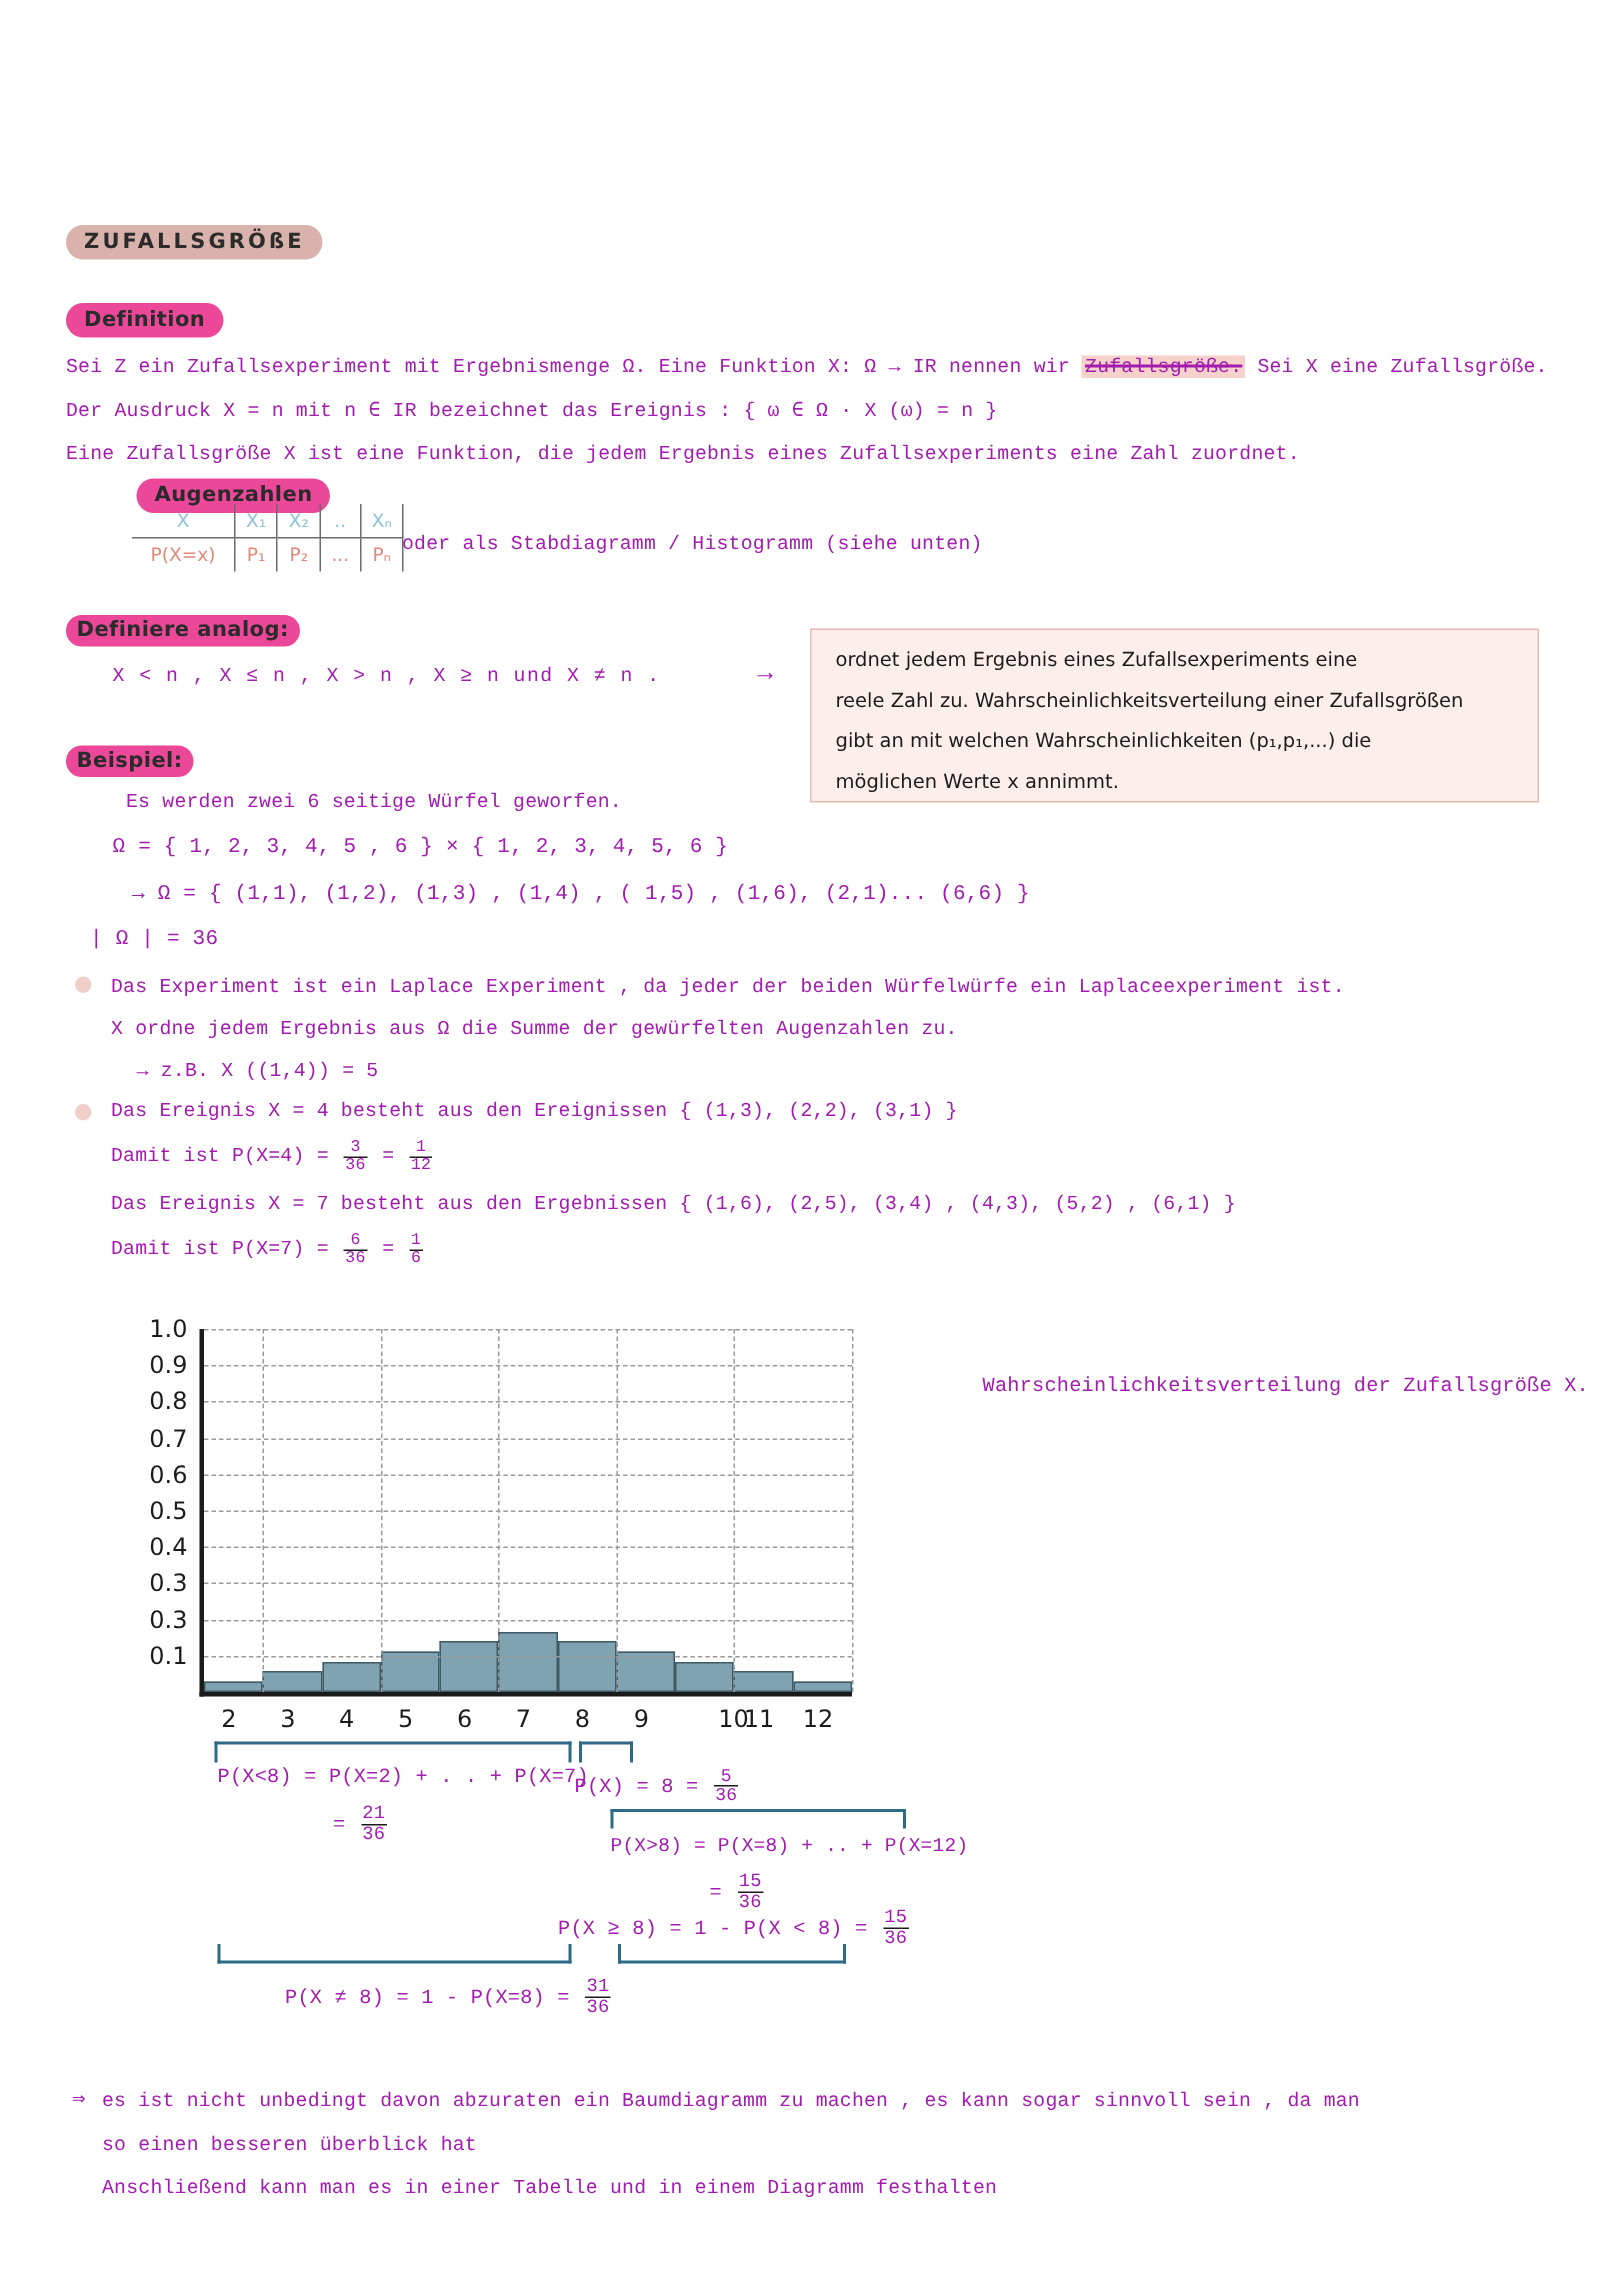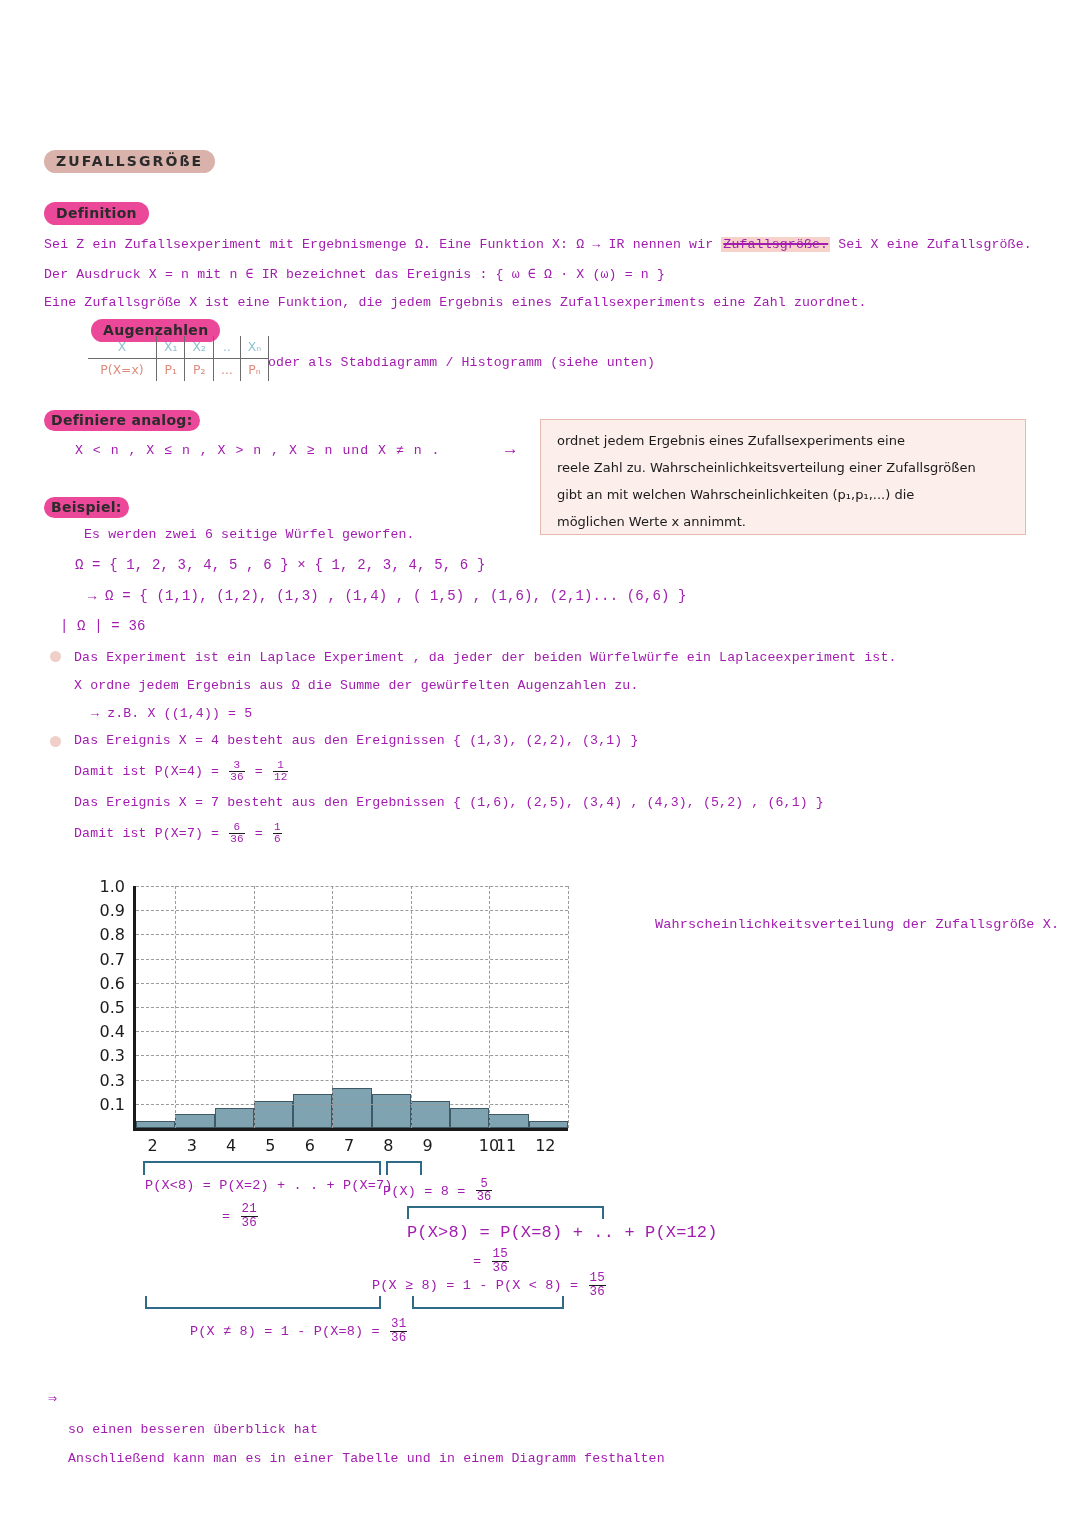--- a/index.html
+++ b/index.html
@@ -284,30 +284,31 @@
 
   <div class="hw" style="left:145px;top:1178px;font-size:13.5px;">P(X&lt;8) = P(X=2) + . . + P(X=7)</div>
   <div class="hw" style="left:222px;top:1203px;font-size:13.5px;">
     <span>= </span><span class="frac" style="font-size:12.5px;"><span class="num">21</span><span class="den">36</span></span>
   </div>
 
   <div class="hw" style="left:383px;top:1178px;font-size:13.5px;">
     <span>P(X) = 8 = </span><span class="frac" style="font-size:12px;"><span class="num">5</span><span class="den">36</span></span>
   </div>
 
-  <div class="hw" style="left:407px;top:1223px;font-size:17px;">P(X&gt;8) = P(X=8) + .. + P(X=12)</div>
+  <div class="hw" style="left:407px;top:1223px;font-size:13px;">P(X&gt;8) = P(X=8) + .. + P(X=12)</div>
   <div class="hw" style="left:473px;top:1248px;font-size:13.5px;">
     <span>= </span><span class="frac" style="font-size:12.5px;"><span class="num">15</span><span class="den">36</span></span>
   </div>
 
   <div class="hw" style="left:372px;top:1272px;font-size:13.5px;">
     <span>P(X ≥ 8) =  1 - P(X &lt; 8) = </span><span class="frac" style="font-size:12.5px;"><span class="num">15</span><span class="den">36</span></span>
   </div>
 
   <div class="hw" style="left:190px;top:1318px;font-size:13.5px;">
     <span>P(X ≠ 8) = 1 - P(X=8) =  </span><span class="frac" style="font-size:12.5px;"><span class="num">31</span><span class="den">36</span></span>
   </div>
 
   <div class="hw" style="left:48px;top:1389px;font-size:15px;">⇒</div>
+  <div class="hw" style="left:68px;top:1393px;">es ist nicht unbedingt davon abzuraten ein Baumdiagramm zu machen , es kann sogar  sinnvoll sein , da man</div>
   <div class="hw" style="left:68px;top:1422px;">so einen  besseren  überblick hat</div>
   <div class="hw" style="left:68px;top:1451px;">Anschließend kann man es in einer Tabelle  und in einem Diagramm  festhalten</div>
 
 </div>
 
 </body></html>

